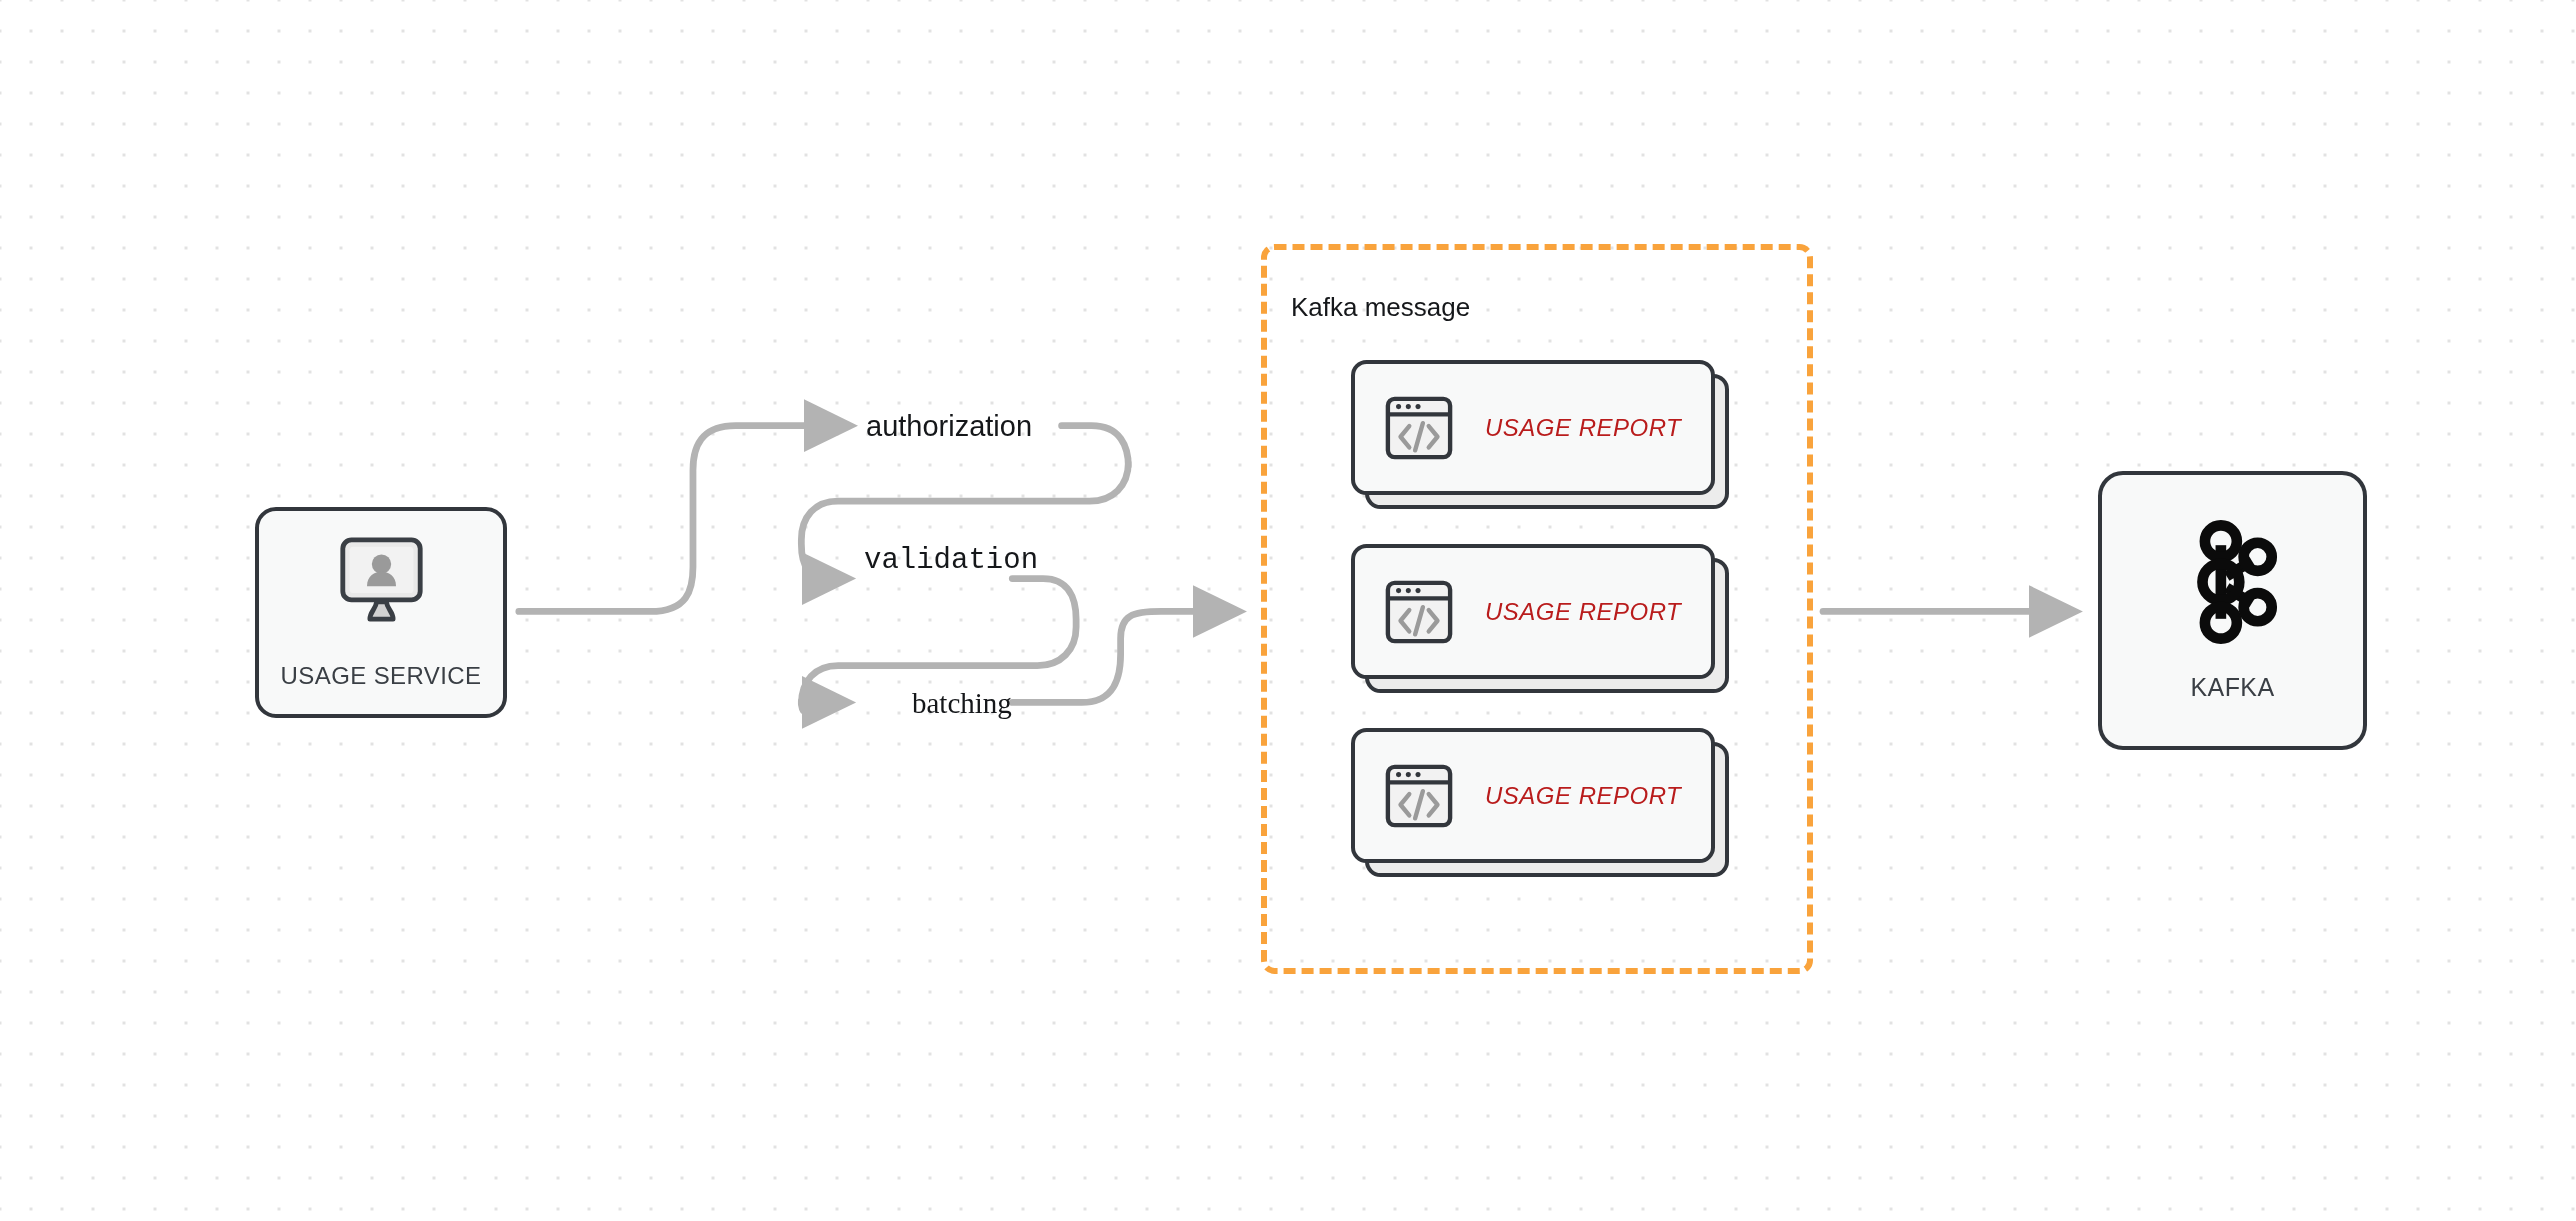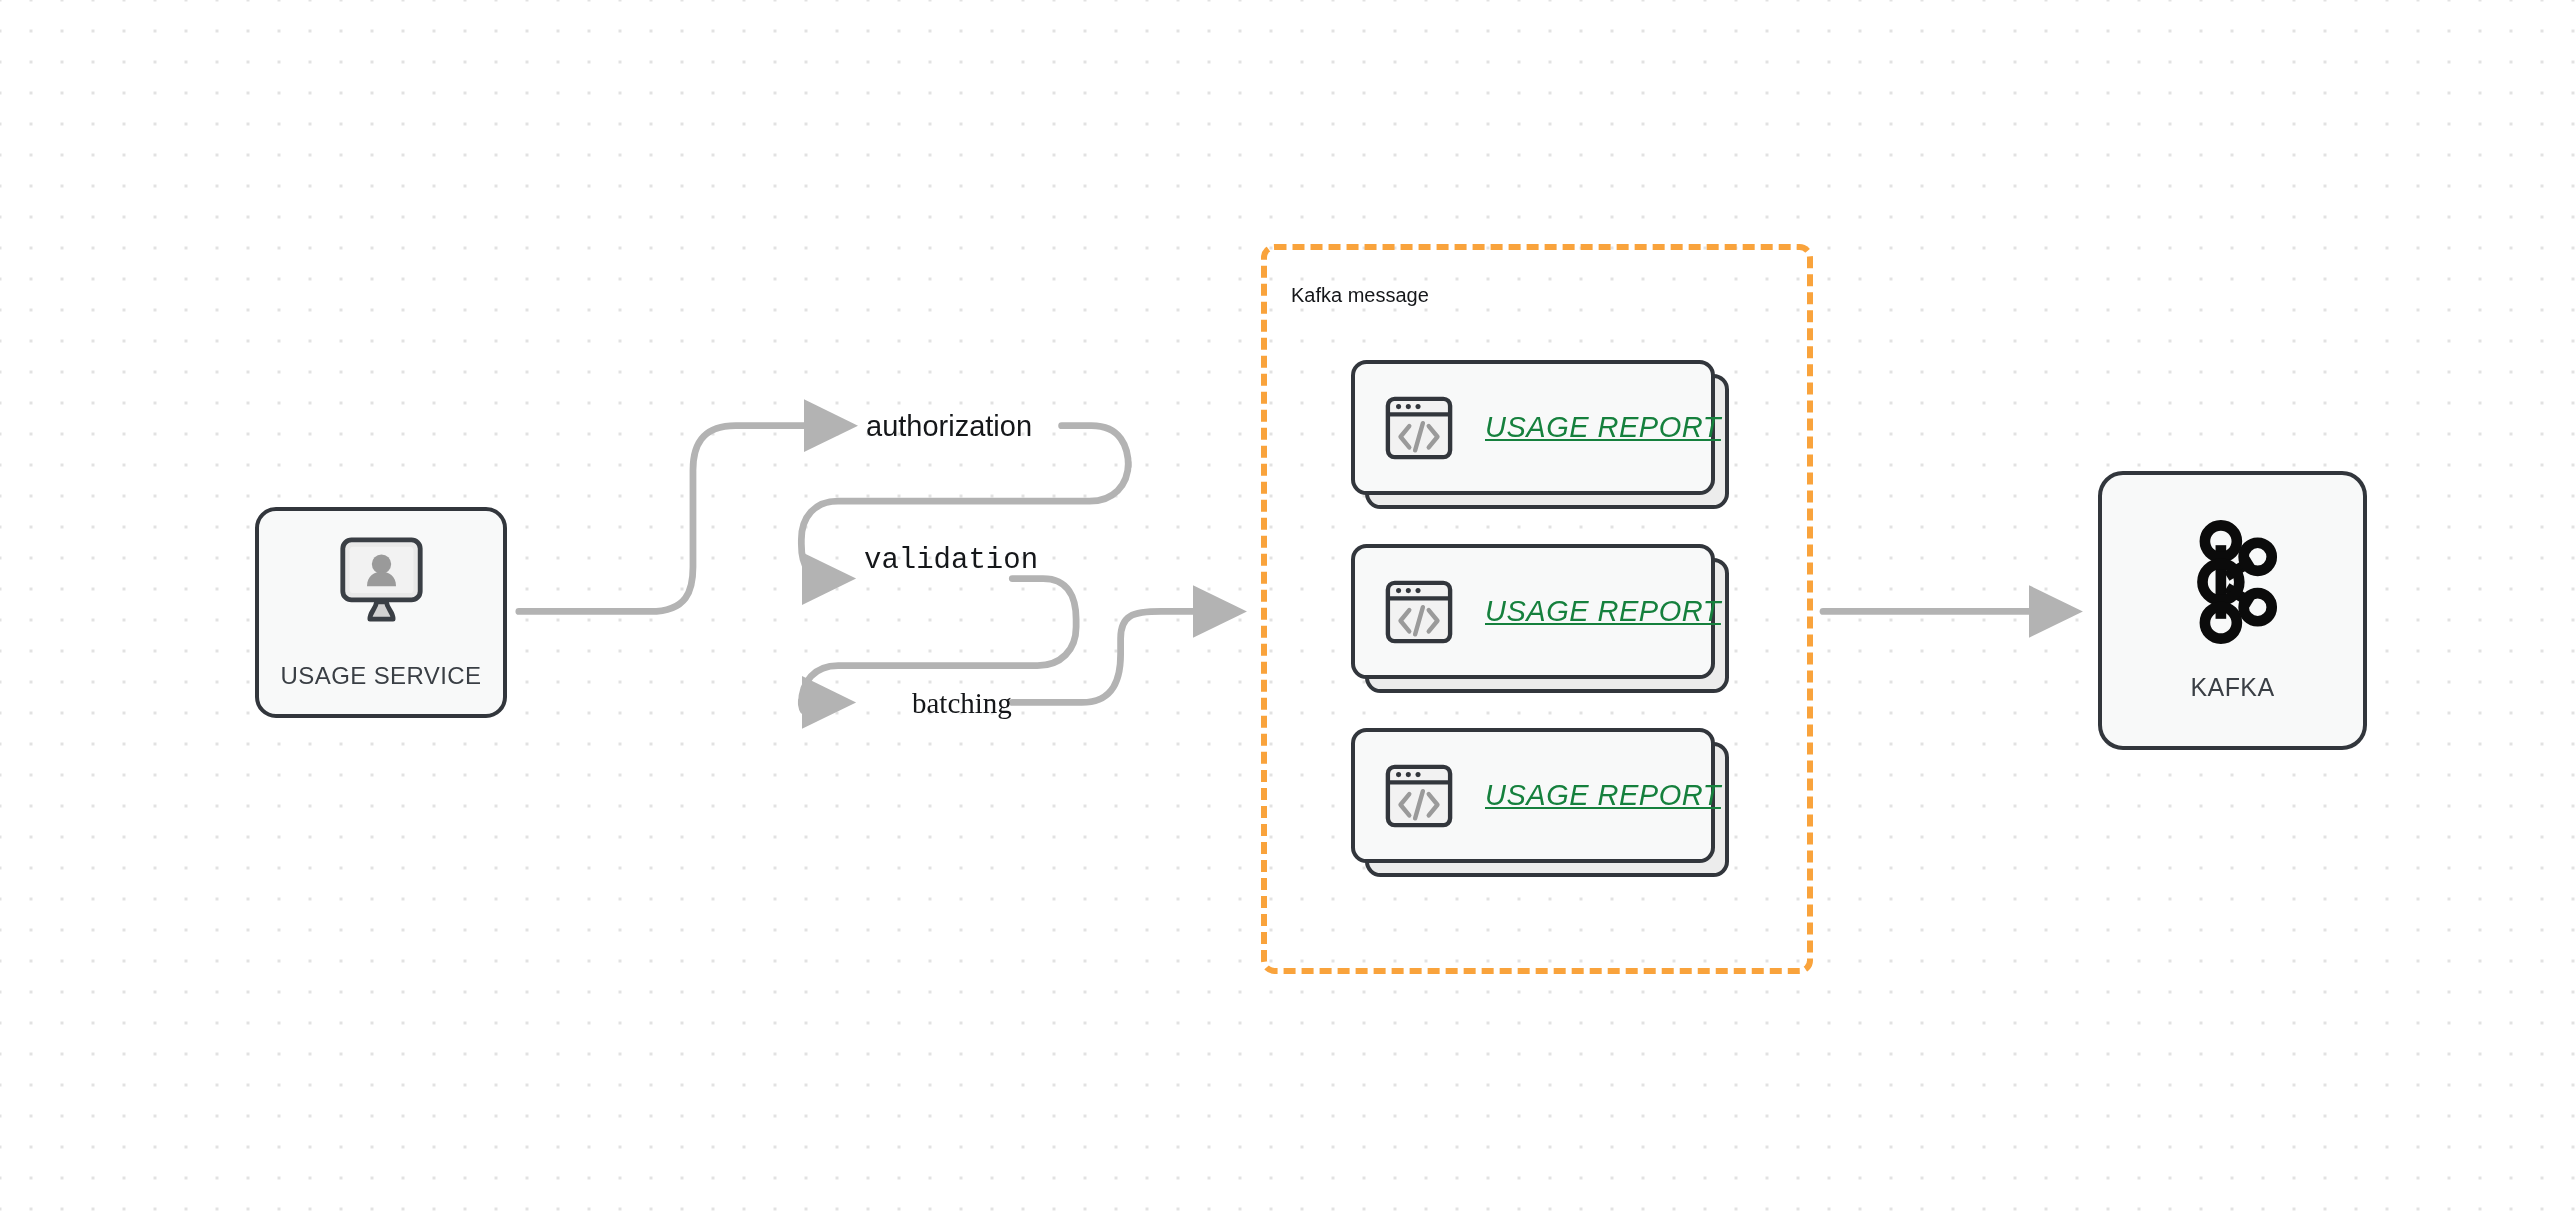--- a/index.html
+++ b/index.html
@@ -87,22 +87,22 @@
     top: 244px;
     width: 552px;
     height: 730px;
     box-sizing: border-box;
     border: 6.8px dashed #f9a33c;
     border-radius: 13.5px;
   }
   #kafka-group-title {
     position: absolute;
     left: 1291px;
-    top: 284px;
-    font-size: 20px;
+    top: 292px;
+    font-size: 26px;
     color: #15171a;
     white-space: nowrap;
   }
 
   
   .report-card {
     position: absolute;
     width: 364px;
     height: 135px;
   }
@@ -131,26 +131,25 @@
     flex-direction: row;
     align-items: center;
   }
   .report-card .card-icon {
     margin-left: 29px;
     flex: 0 0 auto;
     line-height: 0;
   }
   .report-card .card-text {
     margin-left: 31px;
-    font-size: 29px;
+    font-size: 24px;
     font-style: italic;
-    color: #15803d;
+    color: #b91c1c;
     letter-spacing: 0.5px;
     white-space: nowrap;
-    text-decoration: underline;
   }
   #report-card-0 { left: 1351px; top: 360px; }
   #report-card-1 { left: 1351px; top: 544px; }
   #report-card-2 { left: 1351px; top: 728px; }
 </style>
 </head>
 <body>
 
 <div id="canvas">
 

